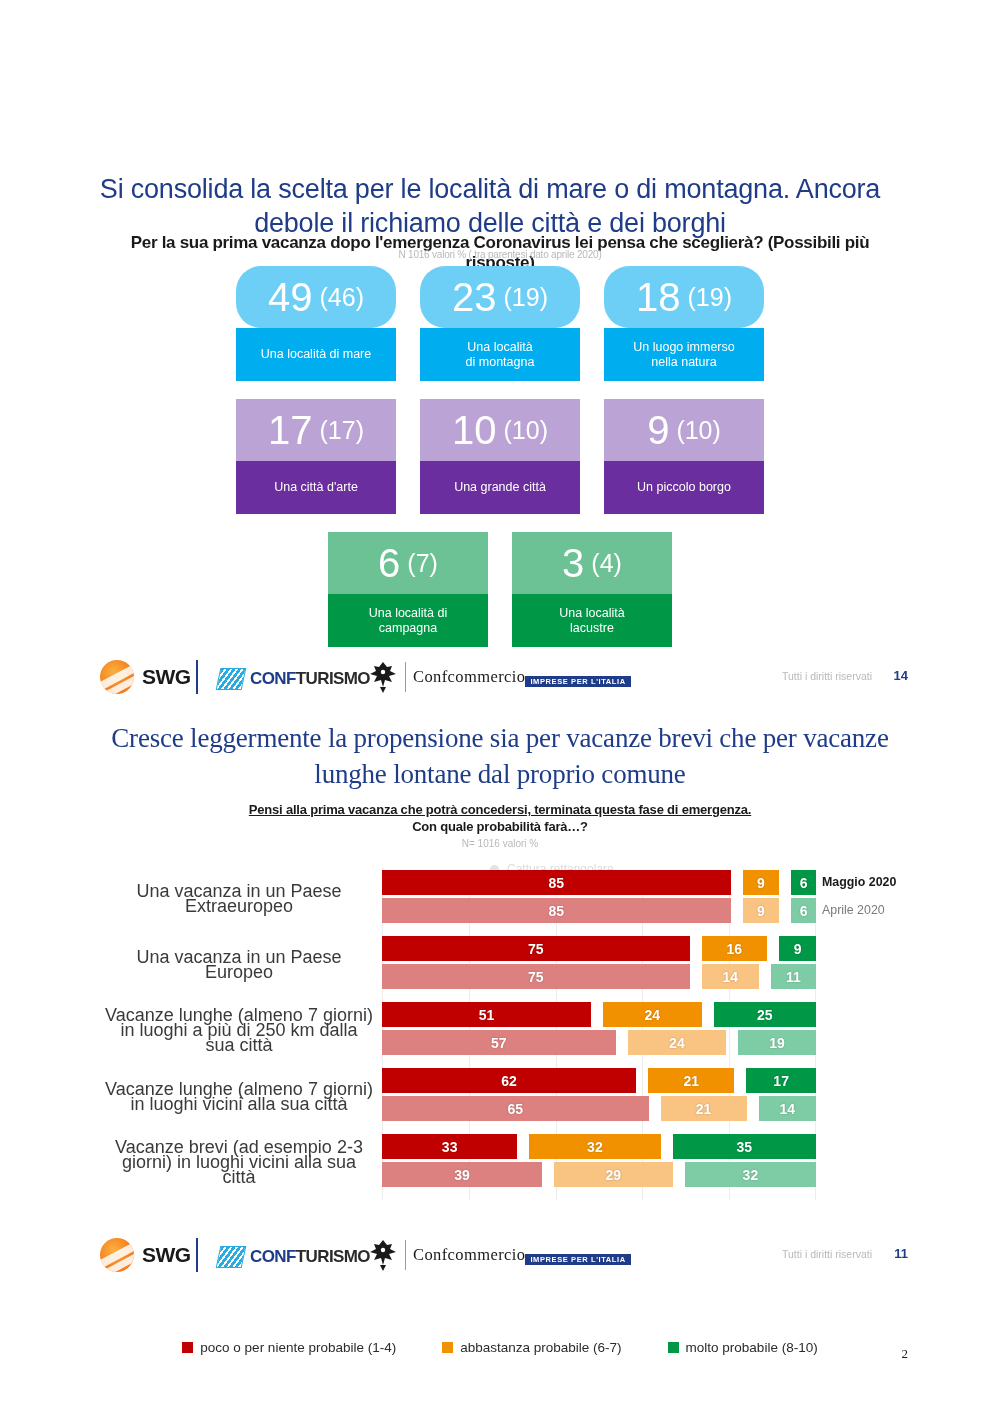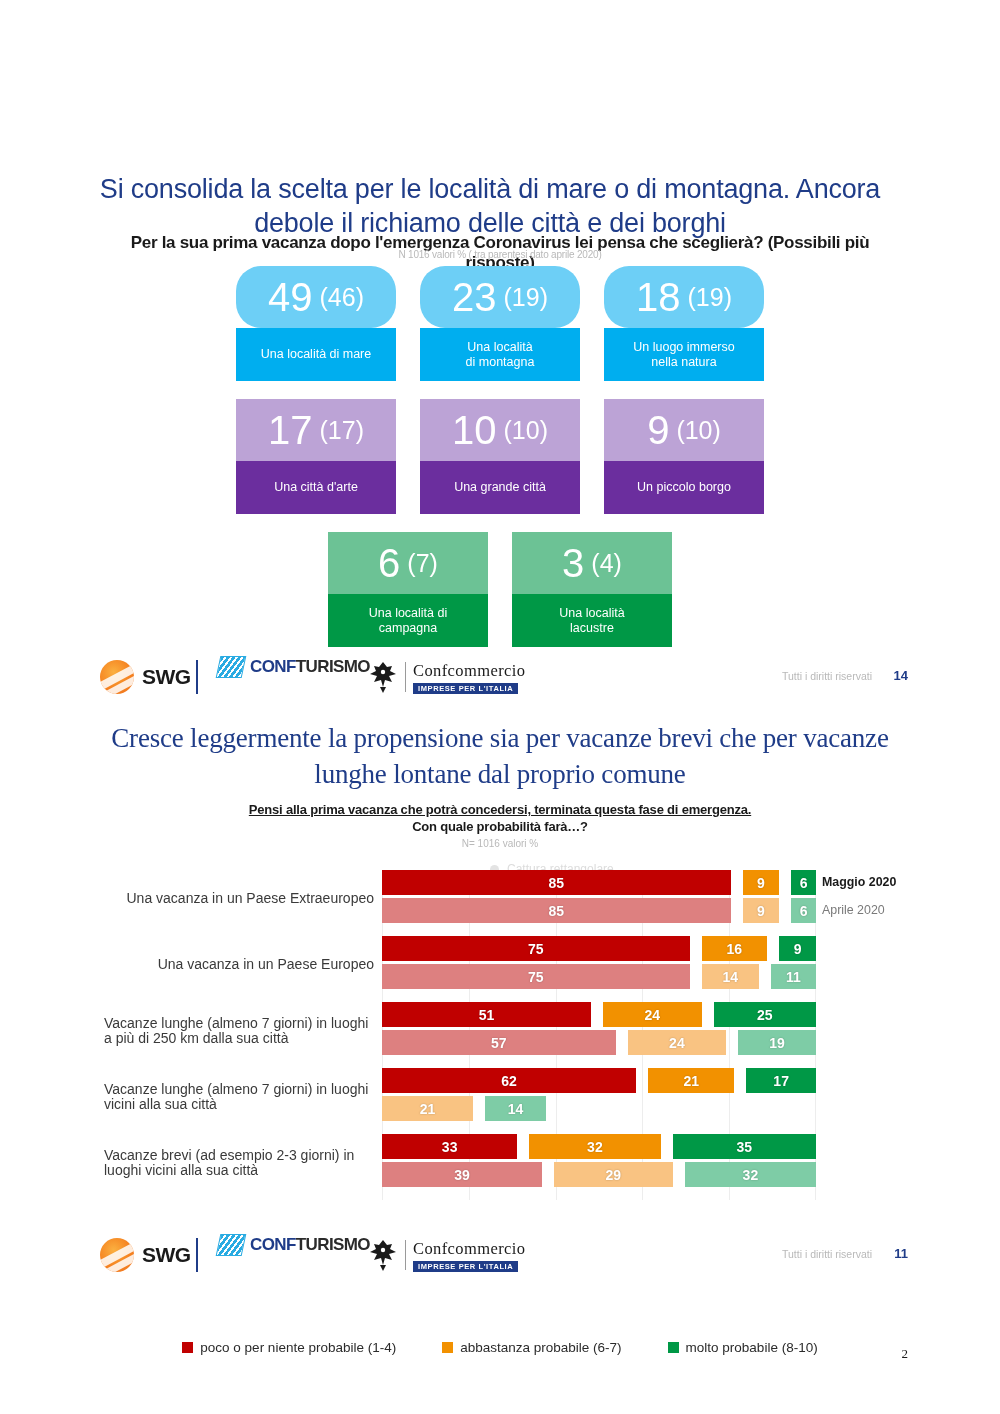--- a/index.html
+++ b/index.html
@@ -58,36 +58,36 @@
   .swg-mark::before{
     content:"";position:absolute;left:-6px;top:12px;width:52px;height:8px;
     background:#ffffff;transform:rotate(-28deg);opacity:.85;
   }
   .swg-mark::after{
     content:"";position:absolute;left:-6px;top:24px;width:52px;height:7px;
     background:#ffffff;transform:rotate(-28deg);opacity:.85;
   }
   .swg-txt{font-size:21px;font-weight:bold;color:#1a1a1a;letter-spacing:-0.5px;}
   .divider{position:absolute;left:196px;top:4px;width:2px;height:34px;background:#1F3C88;}
-  .conf{position:absolute;left:218px;top:0;display:flex;align-items:center;gap:6px;}
+  .conf{position:absolute;left:218px;top:12px;display:flex;align-items:center;gap:6px;}
   .conf-flag{
     width:24px;height:20px;background:
       repeating-linear-gradient(118deg,#29ABE2 0 3px,#ffffff 3px 5px);
     border:1px solid #29ABE2;transform:skewX(-12deg);
   }
   .conf-txt{font-size:17px;font-weight:bold;letter-spacing:-0.6px;}
   .conf-txt .a{color:#1F3C88;}
   .conf-txt .b{color:#2b2b2b;}
   .ccom{position:absolute;left:368px;top:4px;display:flex;align-items:center;gap:7px;}
   .eagle{
     width:30px;height:34px;position:relative;
   }
   .eagle svg{display:block;}
   .ccom-bar{width:1px;height:30px;background:#9a9a9a;}
-  .ccom-txt{display:flex;flex-direction:column;align-items:flex-start;}
+  .ccom-txt{display:flex;flex-direction:row;align-items:flex-end;}
   .ccom-main{
     font-family:"Liberation Serif", serif;font-size:16.5px;color:#1a1a1a;
     letter-spacing:0.4px;
   }
   .ccom-sub{
     font-size:7.5px;font-weight:bold;color:#ffffff;background:#1F3C88;
     letter-spacing:0.6px;padding:1px 5px;margin-top:2px;
   }
   .rights{
     position:absolute;right:128px;top:14px;font-size:10.5px;color:#b9b9b9;
@@ -119,22 +119,22 @@
     position:absolute;left:490px;top:146px;width:300px;height:22px;
     color:#dcdcdc;font-size:12px;display:flex;align-items:center;gap:8px;
     pointer-events:none;
   }
   .watermark .dot{width:9px;height:9px;border-radius:50%;background:#e3e3e3;}
 
   .chart{position:absolute;left:0;top:158px;width:1000px;height:330px;}
   .grp{position:relative;height:57px;margin-bottom:9px;}
   .cat-label{
     position:absolute;left:104px;top:0;width:270px;height:57px;
-    display:flex;align-items:center;justify-content:flex-end;text-align:left;
-    font-size:14px;line-height:15px;color:#3a3a3a;
+    display:flex;align-items:center;justify-content:flex-end;text-align:center;
+    font-size:18px;line-height:15px;color:#3a3a3a;
   }
   .bars{position:absolute;left:382px;top:0;width:434px;height:57px;}
   .barrow{display:flex;height:25px;margin-bottom:3px;gap:12px;}
   .seg{
     display:flex;align-items:center;justify-content:center;
     font-size:14px;font-weight:bold;color:#ffffff;
     text-shadow:0 0 2px rgba(0,0,0,.25);
   }
   .m .s1c{background:#C00000;}
   .m .s2c{background:#F29100;}
@@ -352,20 +352,21 @@
 
       <div class="grp">
         <div class="cat-label">Vacanze lunghe (almeno 7 giorni) in luoghi vicini alla sua città</div>
         <div class="bars">
           <div class="barrow m">
             <div class="seg s1c" style="width:62%">62</div>
             <div class="seg s2c" style="width:21%">21</div>
             <div class="seg s3c" style="width:17%">17</div>
           </div>
           <div class="barrow a">
+            <div class="seg s1c" style="width:65%">65</div>
             <div class="seg s2c" style="width:21%">21</div>
             <div class="seg s3c" style="width:14%">14</div>
           </div>
         </div>
       </div>
 
       <div class="grp">
         <div class="cat-label">Vacanze brevi (ad esempio 2-3 giorni) in luoghi vicini alla sua città</div>
         <div class="bars">
           <div class="barrow m">

